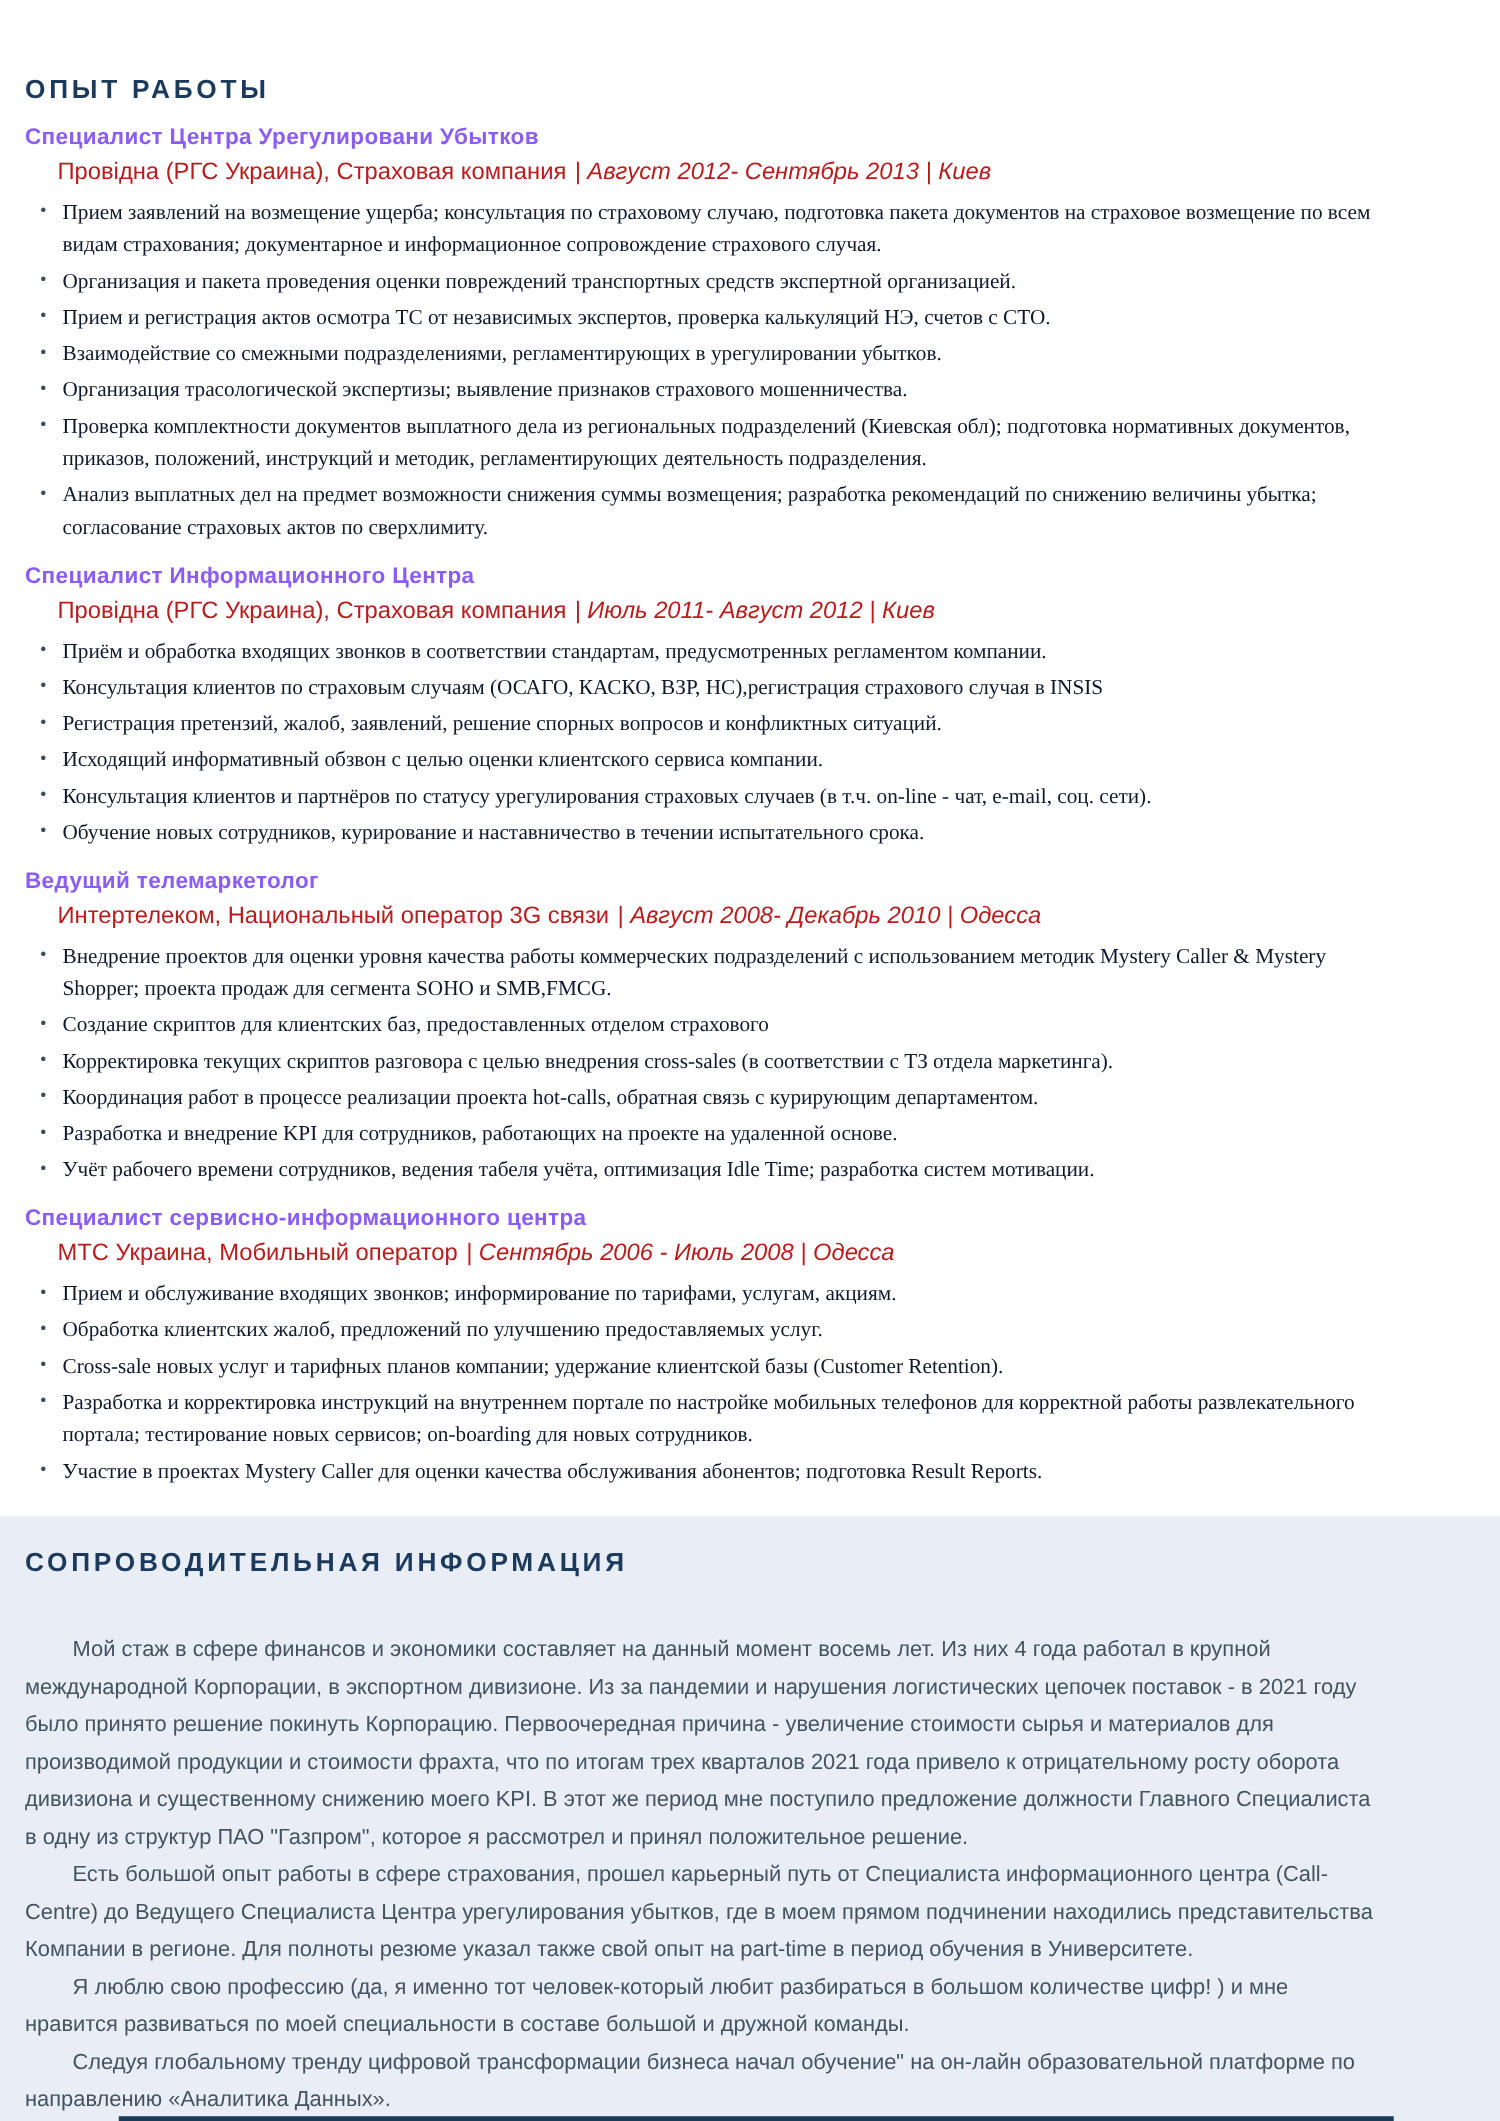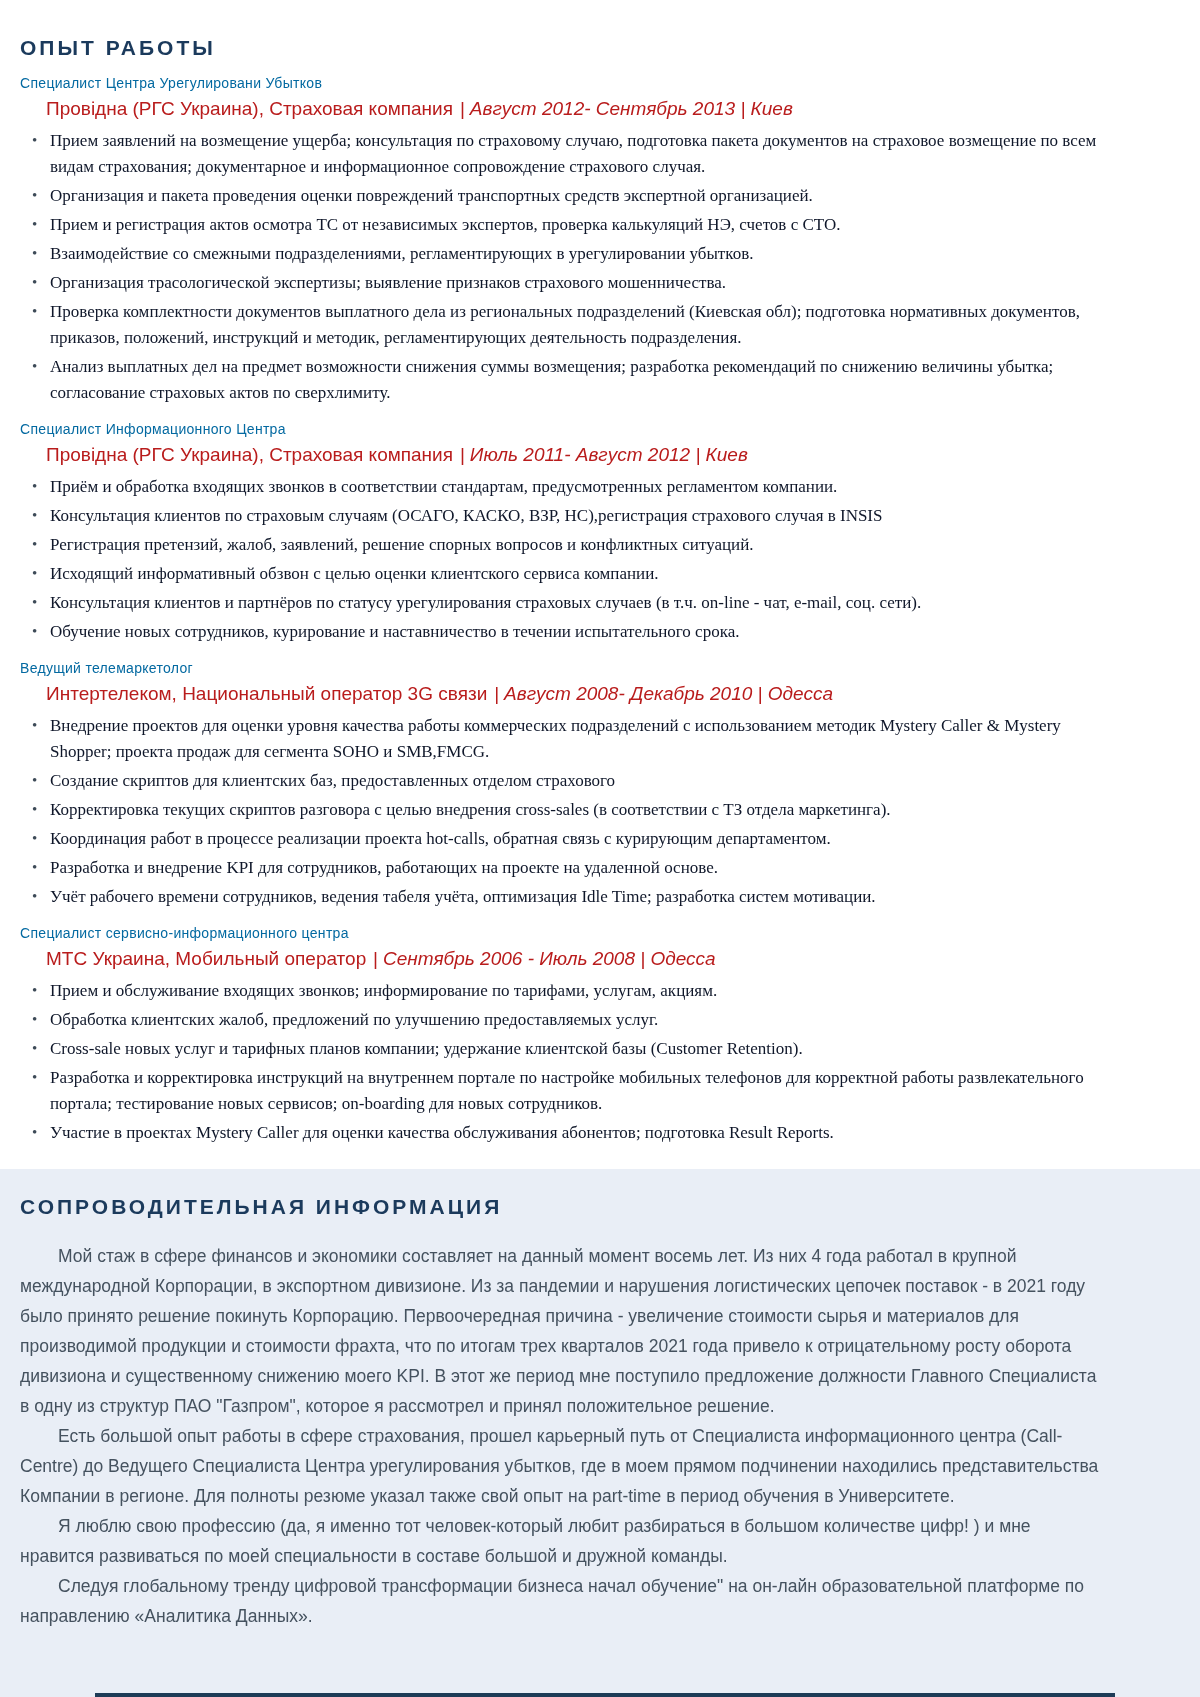--- a/index.html
+++ b/index.html
@@ -9,35 +9,35 @@
     height: 1697px;
     display: flex;
     flex-direction: column;
     overflow: hidden;
     position: relative;
     background: #ffffff;
     font-family: "Liberation Sans", sans-serif;
   }
 
   
-  .experience { padding: 36px 20px 6px 20px; }
+  .experience { padding: 36px 20px 6px 20px; margin-top: 24px; }
   .section-heading {
     font-family: "Liberation Sans", sans-serif;
     font-size: 21px;
     font-weight: 700;
     letter-spacing: 3px;
     color: #1b3a5c;
     margin: 0;
   }
   .job { margin-top: 15px; }
   .job-title {
-    font-size: 14px;
-    font-weight: 400;
+    font-size: 18px;
+    font-weight: 700;
     letter-spacing: 0.3px;
-    color: #0369a1;
+    color: #8b5cf6;
     margin: 0 0 7px 0;
   }
   .company-line {
     font-size: 19px;
     color: #b91c1c;
     margin: 0 0 8px 26px;
   }
   .company-line .meta { font-style: italic; margin-left: 0.35em; }
   ul.bullets {
     list-style: none;
@@ -62,21 +62,21 @@
     color: #3d4a57;
   }
 
   
   .cover {
     flex: 1;
     background: #e9eef6;
     padding: 26px 92px 18px 20px;
     margin-top: 14px;
   }
-  .cover .section-heading { margin-bottom: 22px; }
+  .cover .section-heading { margin-bottom: 41px; }
   .cover p {
     margin: 0;
     text-indent: 38px;
     font-size: 17.5px;
     line-height: 30px;
     color: #45525f;
   }
 
   .footer-bar {
     position: absolute;

